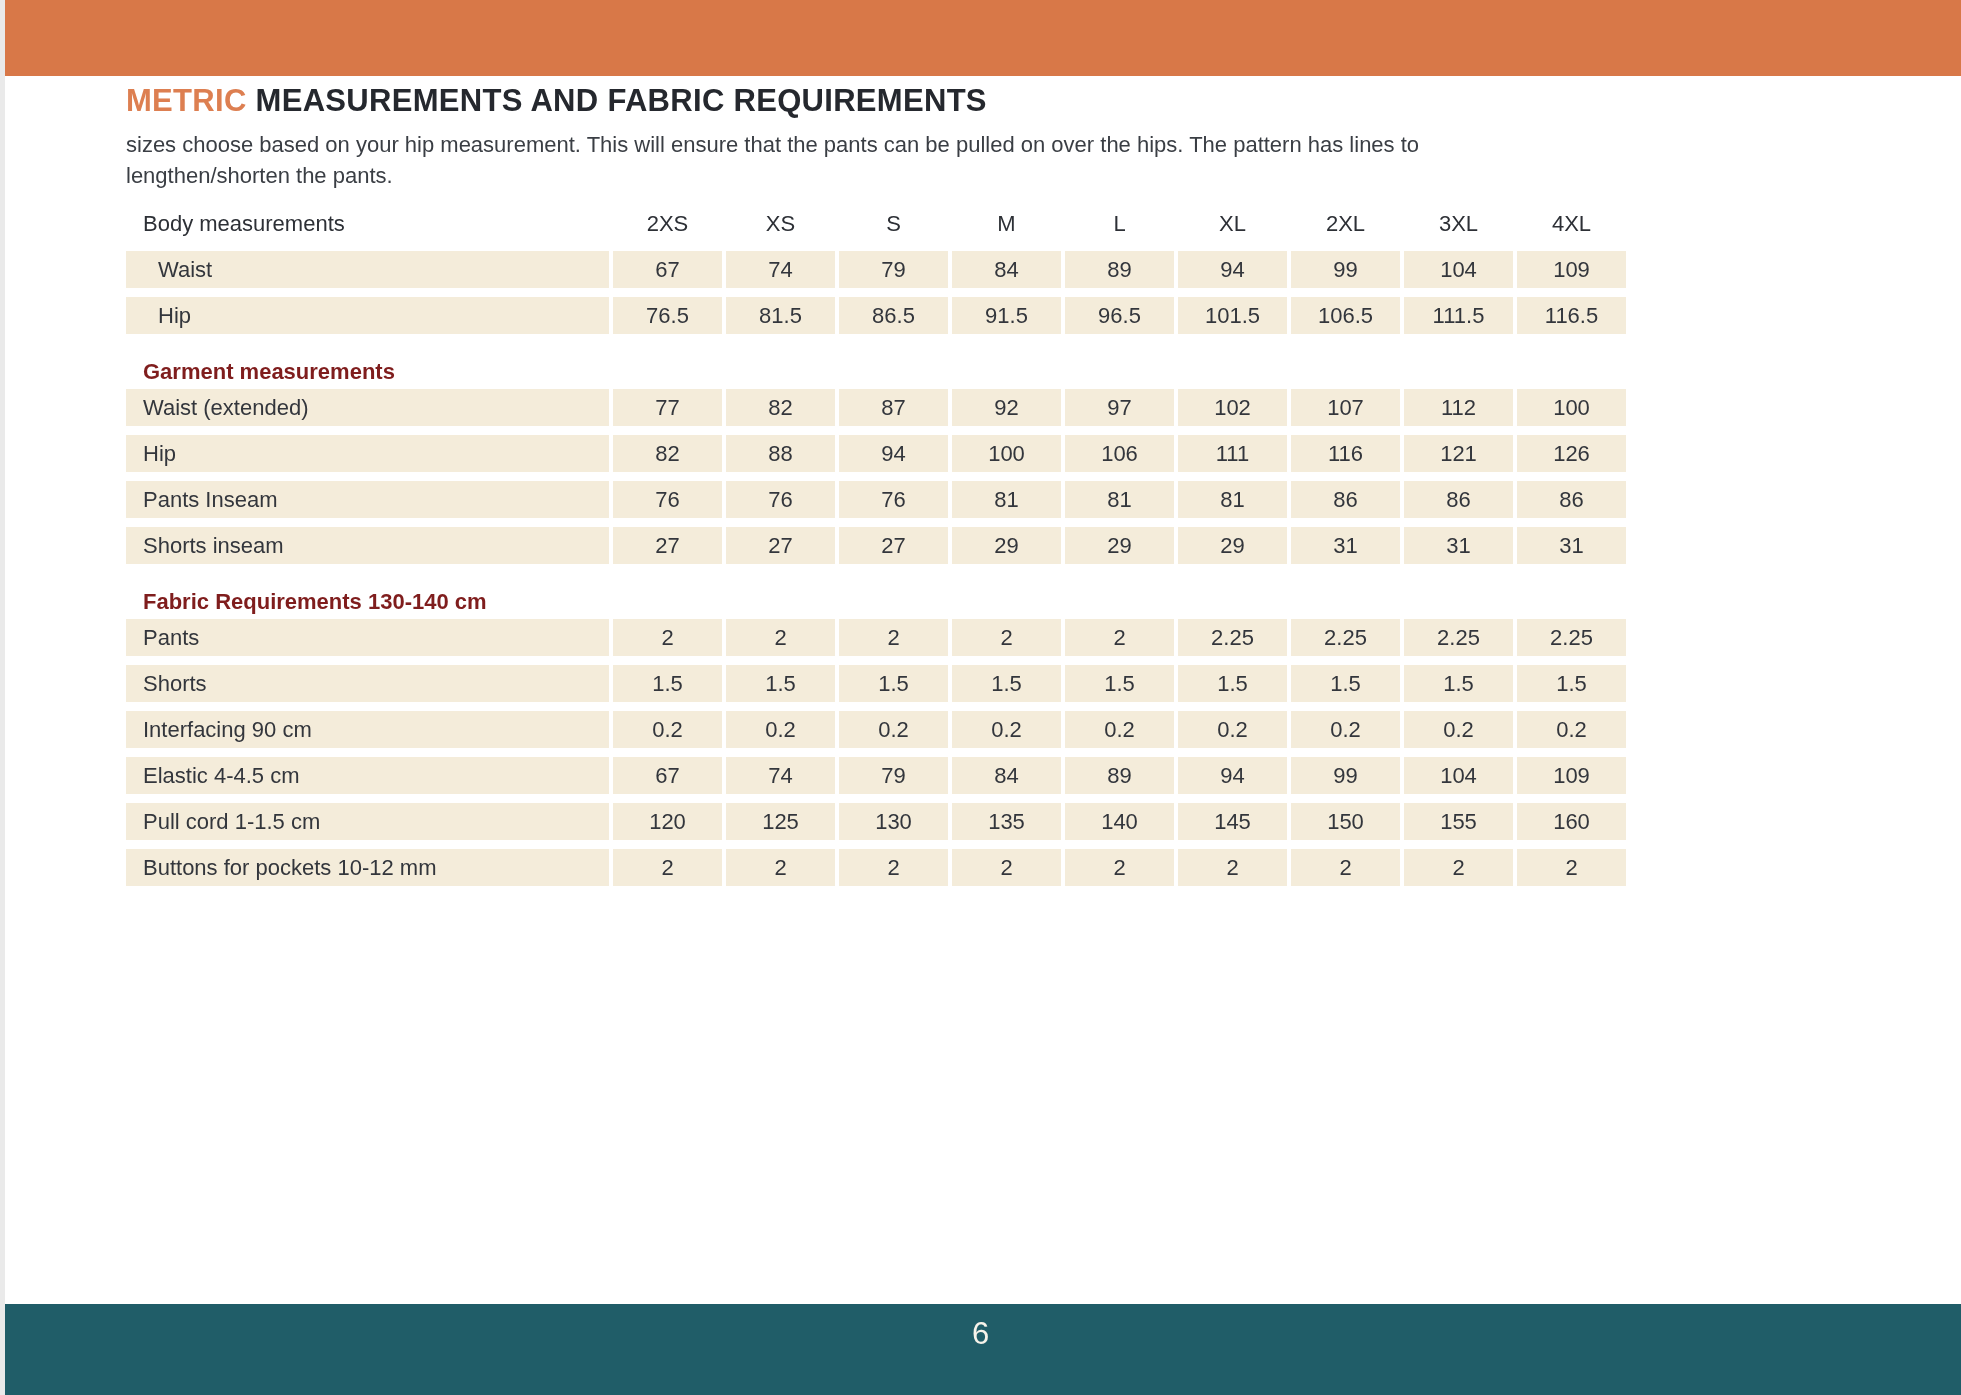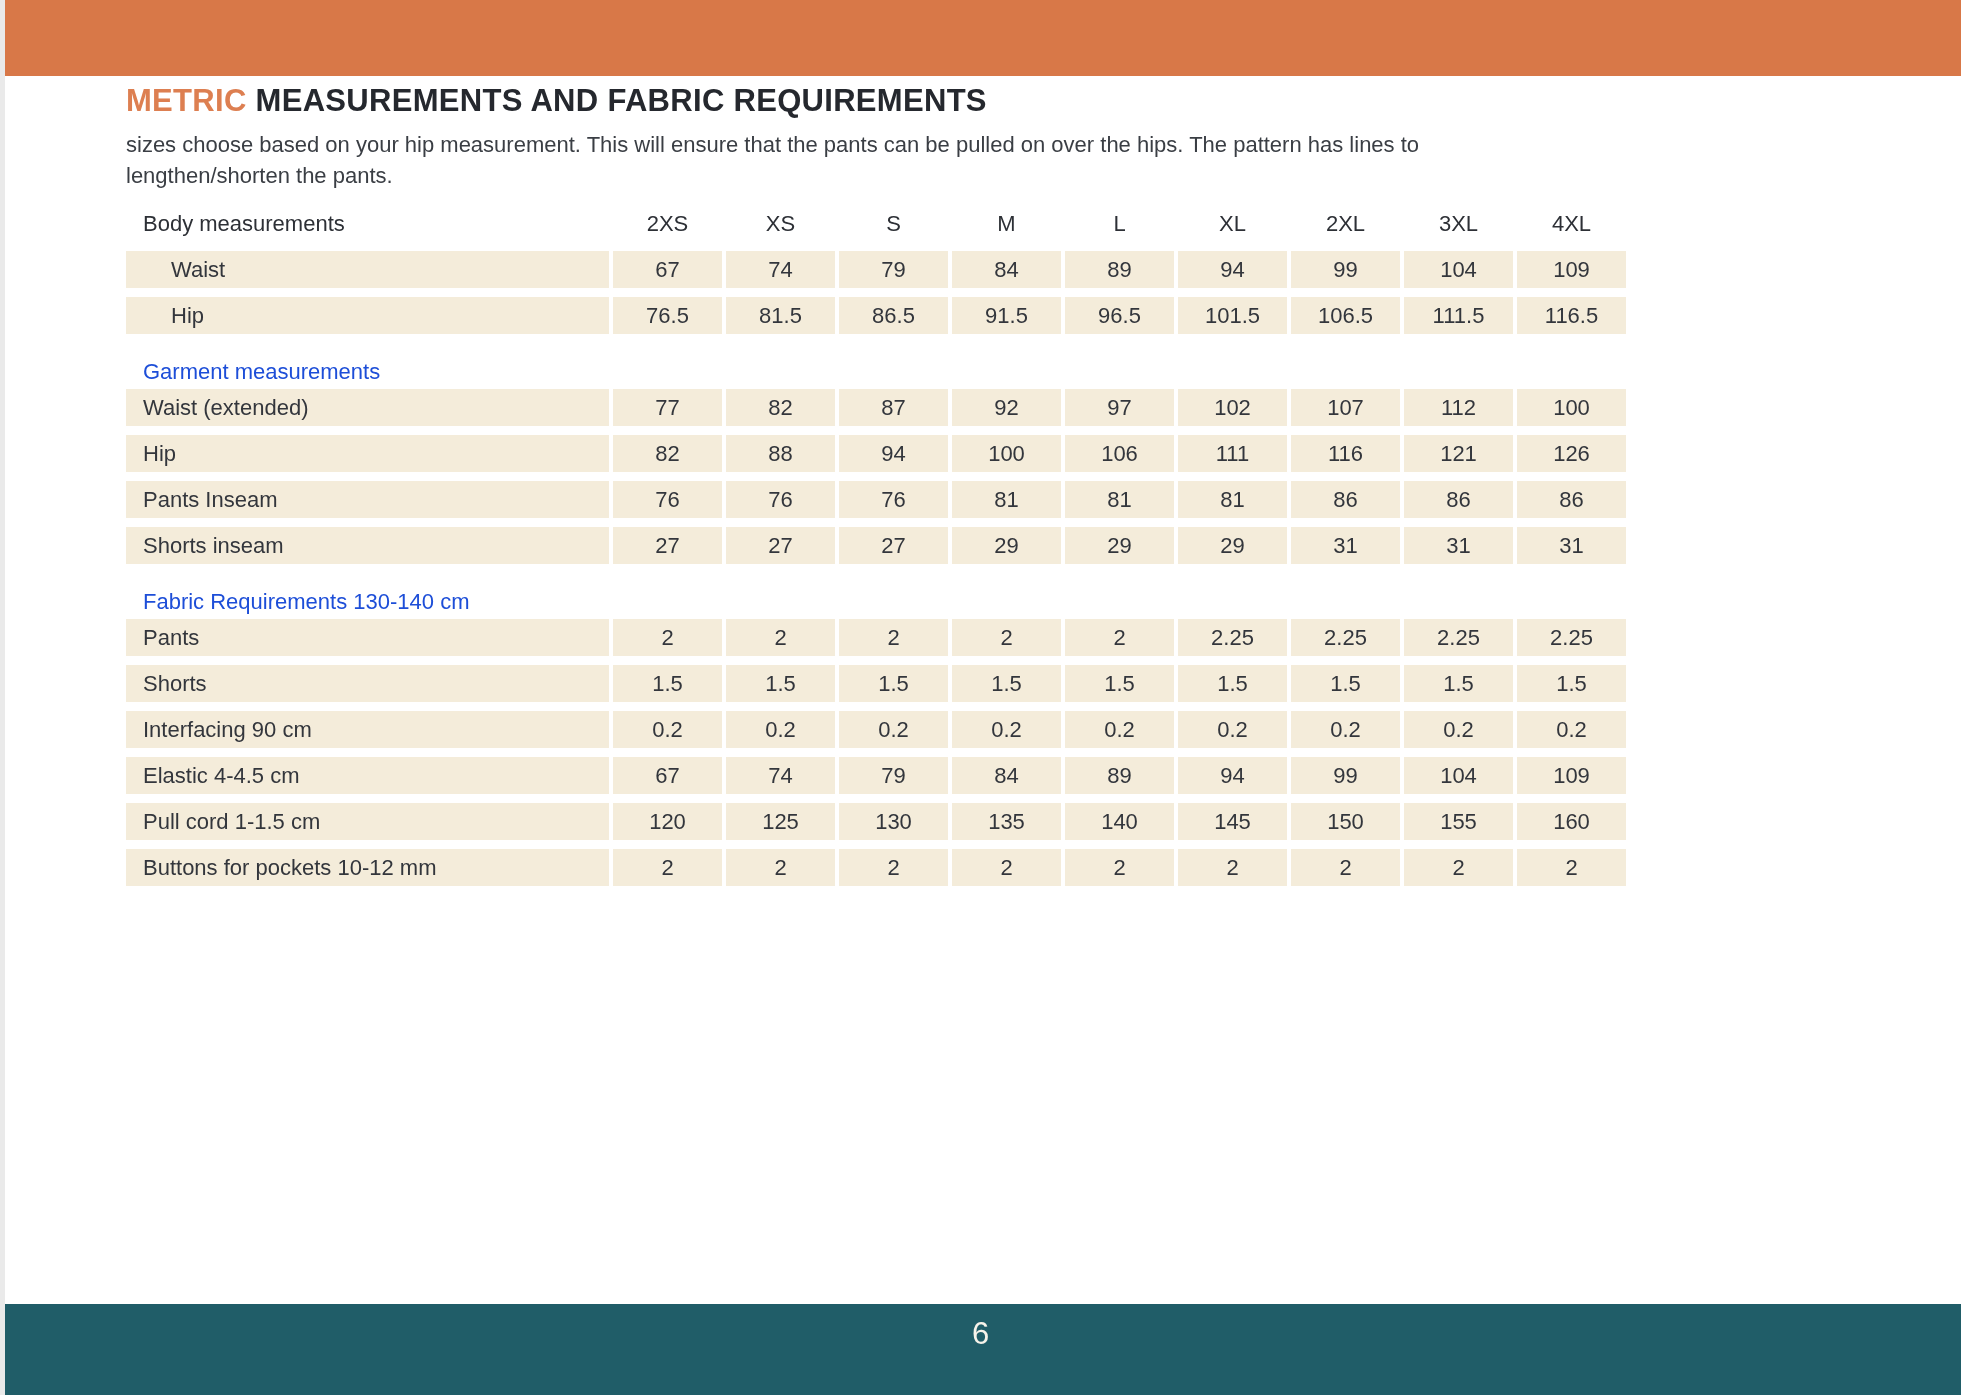--- a/index.html
+++ b/index.html
@@ -60,30 +60,31 @@
   .size-table { margin-top:14px; }
   .trow { display:flex; column-gap:4px; margin-bottom:9px; }
   .cell {
     height:37px;
     display:flex;
     align-items:center;
     box-sizing:border-box;
     font-size:22px;
   }
   .label-cell { width:483px; padding-left:17px; justify-content:flex-start; }
-  .label-cell.indent { padding-left:45px; }
+  .label-cell.indent { padding-left:32px; }
   .size-cell { width:109px; justify-content:center; }
   .header-row .cell { background:transparent; color:#2d3036; }
   .data-row .cell { background:var(--cell-background, #f4ecda); }
   .section-heading {
     box-sizing:border-box;
     height:46px;
     padding:16px 0 0 17px;
     font-size:22px;
-    color:#1d4ed8;
+    color:#7f1d1d;
+    font-weight:bold;
   }
 </style>
 </head>
 <body style="--top-bar: #d87848; --title-highlight: #dd7f51; --cell-background: #f4ecda; --footer-bar: #205d68;">
 
 <div class="top-bar"></div>
 <div class="edge-strip"></div>
 
 <div class="content">
   <h1 class="page-title"><span class="highlight">METRIC</span> <span>MEASUREMENTS AND FABRIC REQUIREMENTS</span></h1>

